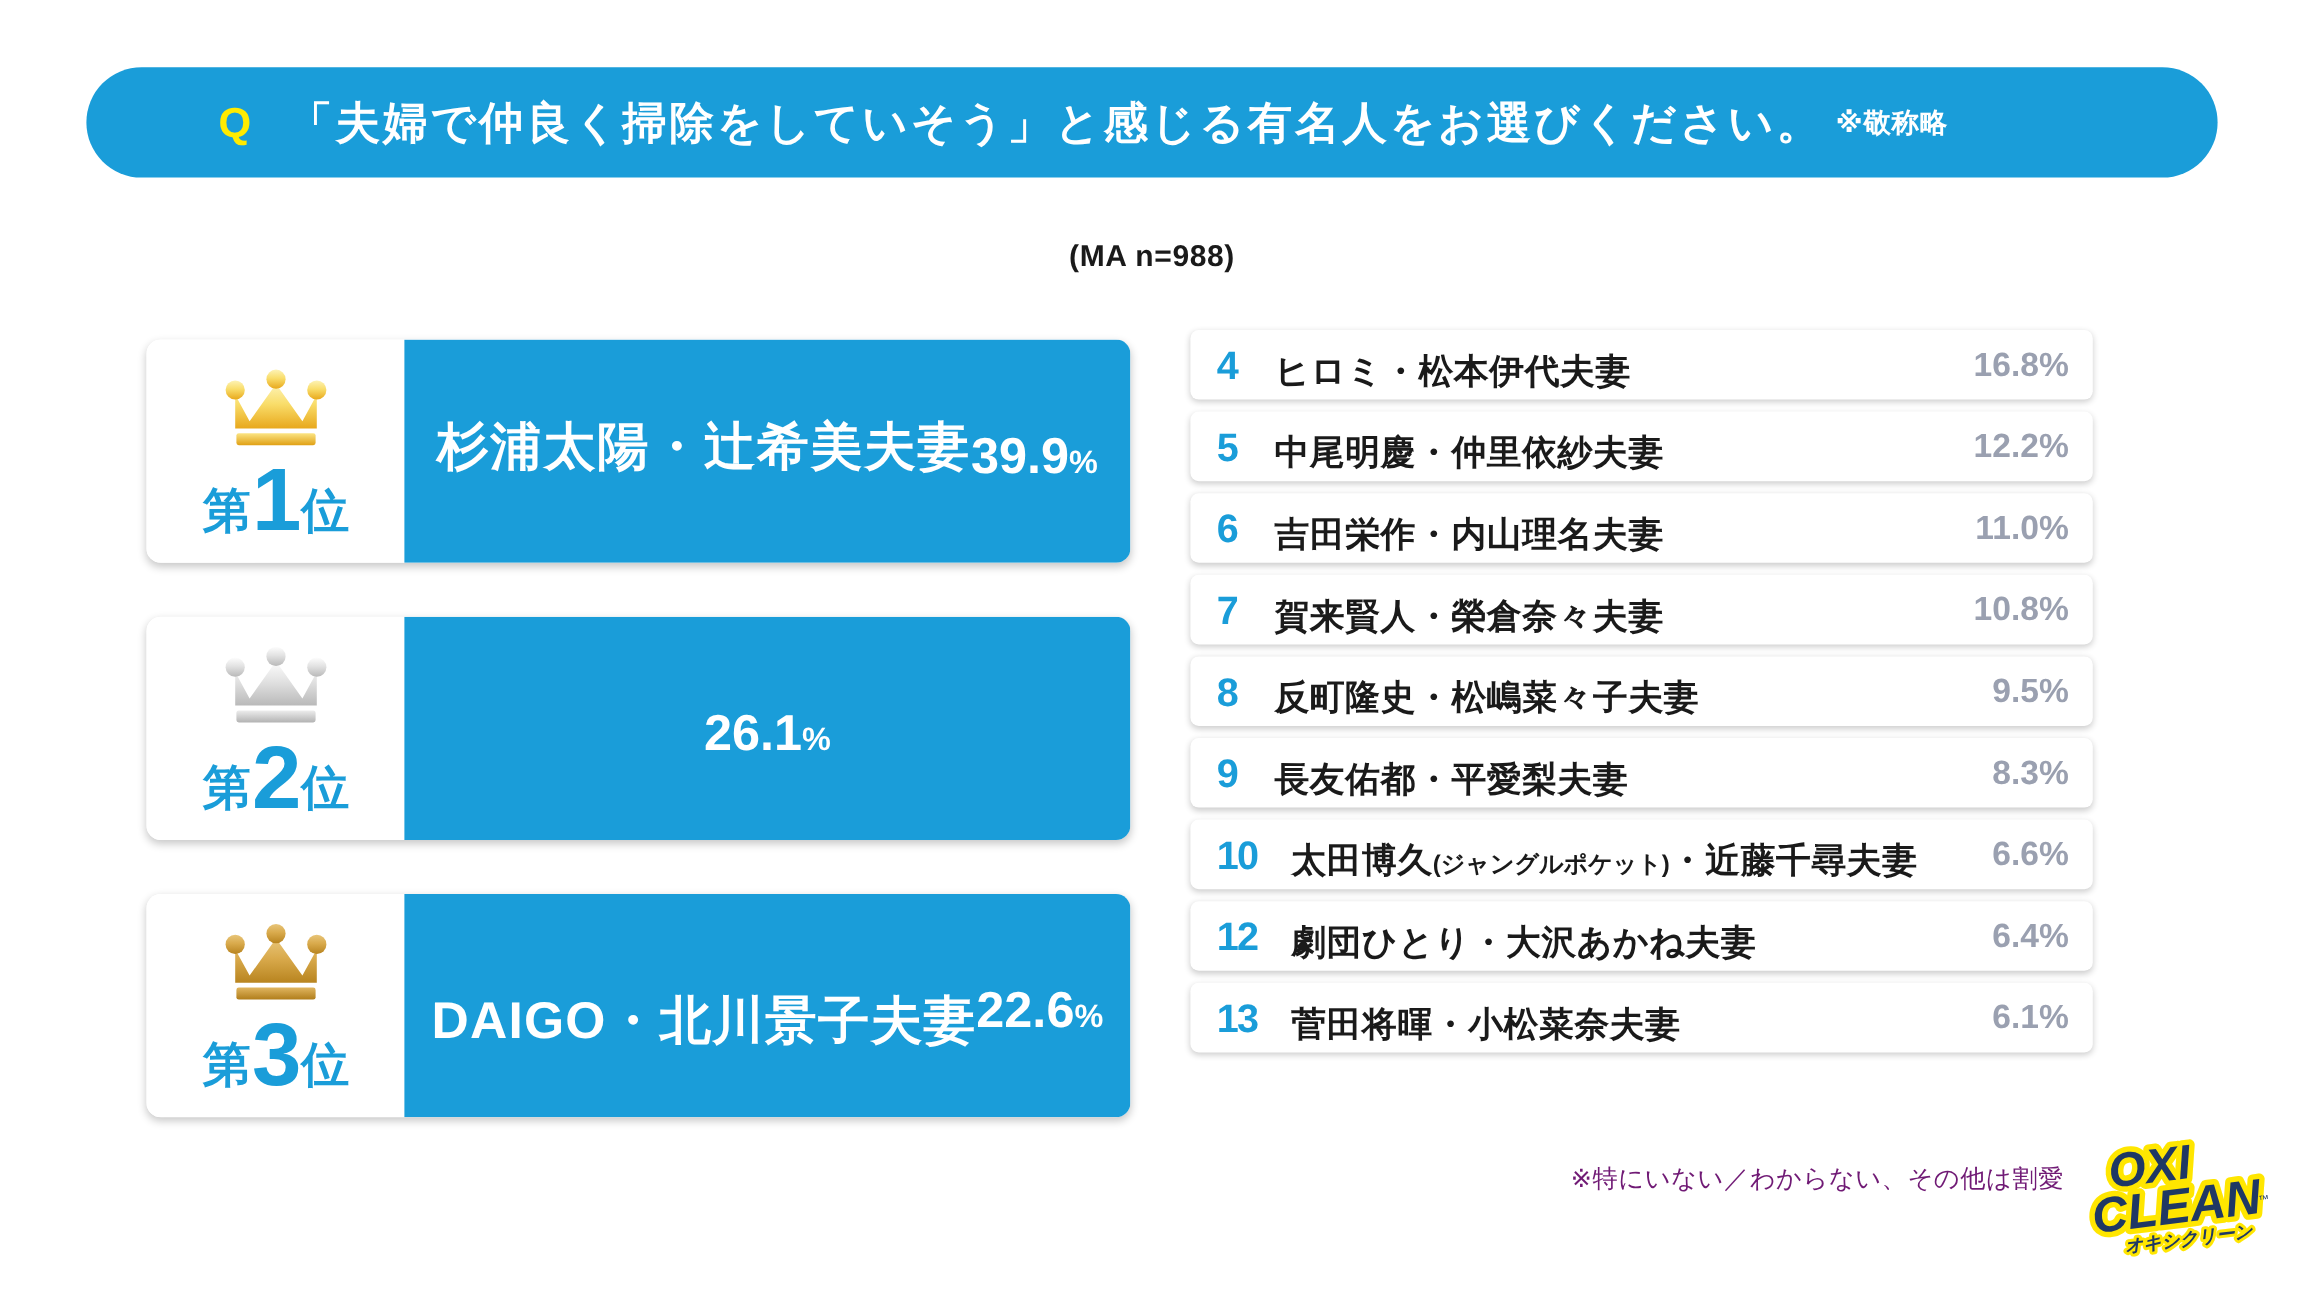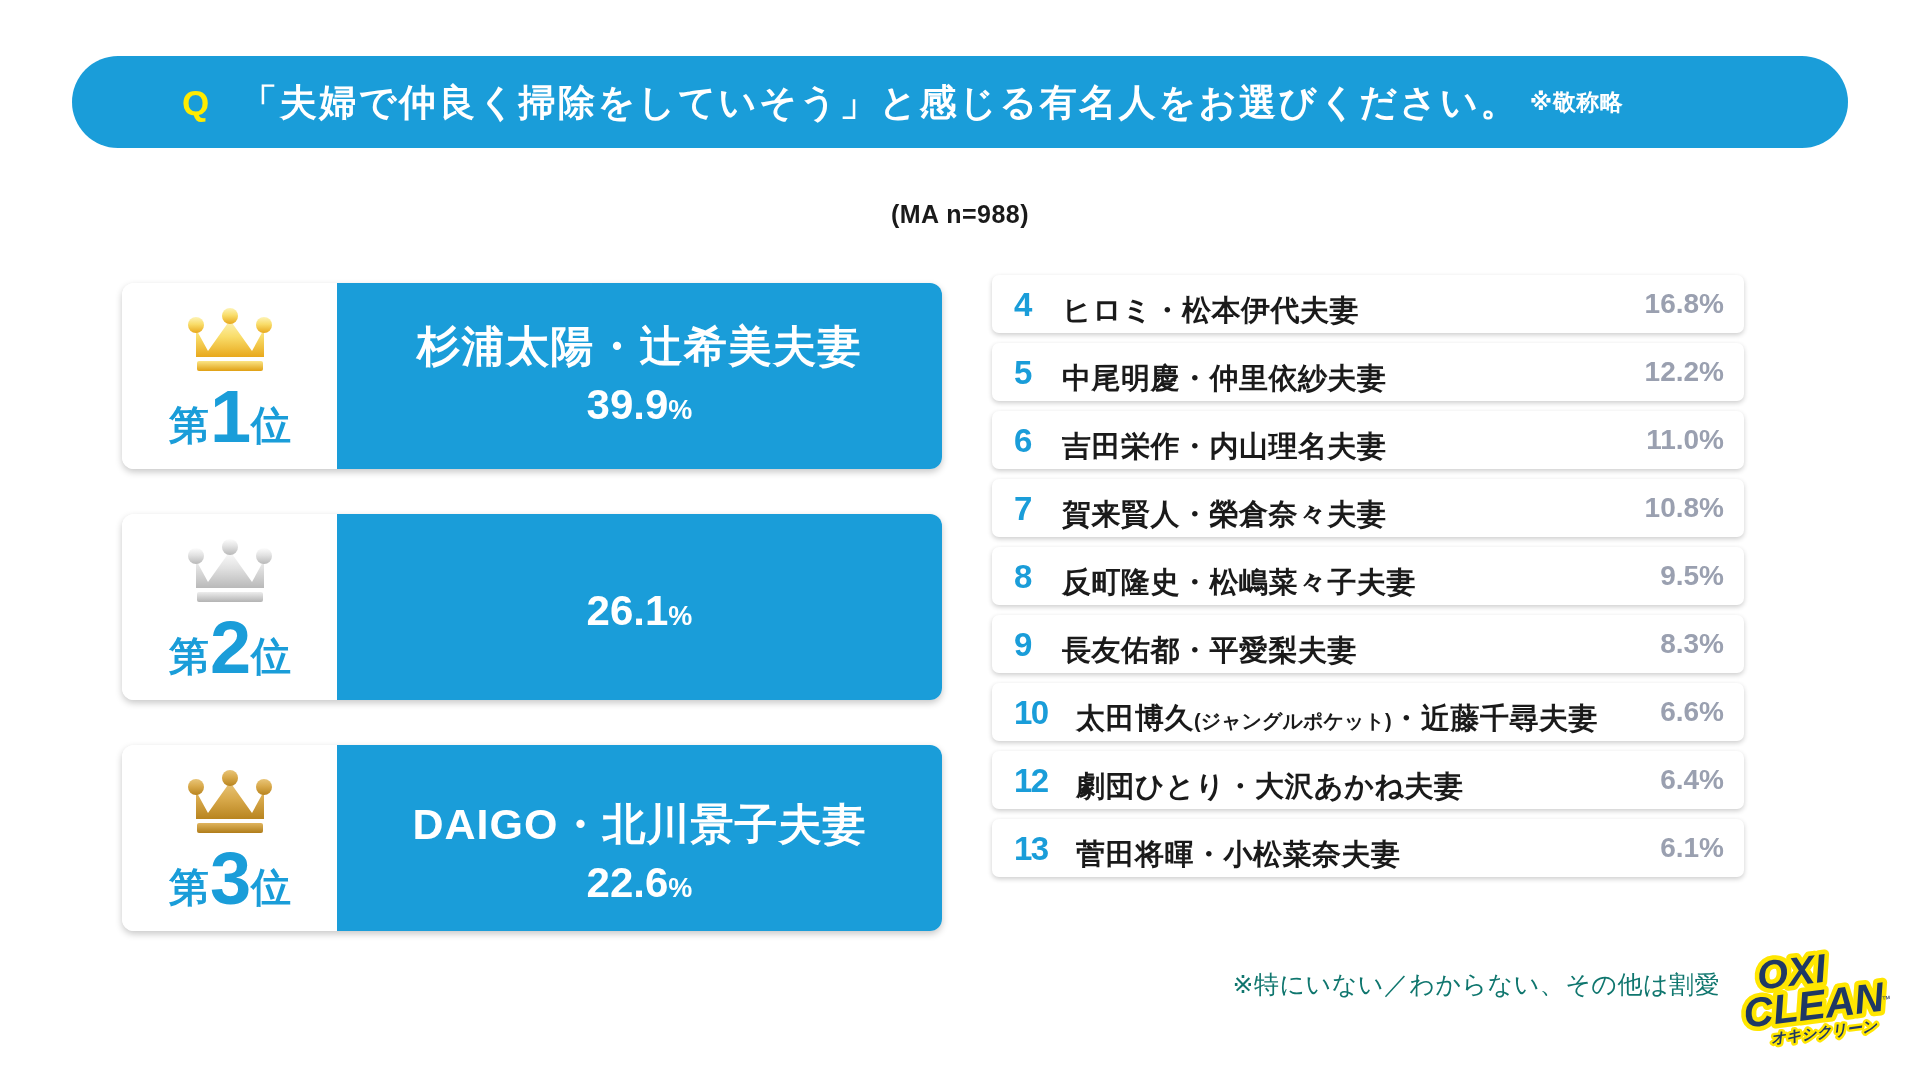--- a/index.html
+++ b/index.html
@@ -101,21 +101,21 @@
     margin-top: 2px;
   }
   .rank-dai  { font-size: 40px; font-weight: bold; letter-spacing: -1px; }
   .rank-num  { font-size: 74px; font-weight: bold; letter-spacing: -2px; margin: 0 2px; position: relative; top: 3px; }
   .rank-i    { font-size: 40px; font-weight: bold; letter-spacing: -1px; }
 
   .podium-body {
     flex: 1;
     background: #1a9dd9;
     display: flex;
-    flex-direction: column;
+    flex-direction: row;
     align-items: center;
     justify-content: center;
     padding-bottom: 4px;
   }
   .podium-name {
     color: #ffffff;
     font-size: 43px;
     font-weight: bold;
     letter-spacing: 1.5px;
     line-height: 1.15;
@@ -178,22 +178,22 @@
     text-align: left;
     white-space: nowrap;
     letter-spacing: 0px;
   }
 
   
   .footnote {
     position: absolute;
     right: 200px;
     top: 968px;
-    font-size: 25px;
-    color: #0f766e;
+    font-size: 21px;
+    color: #701a75;
     letter-spacing: 0.5px;
     white-space: nowrap;
   }
 
   
   .logo {
     position: absolute;
     left: 1738px;
     top: 938px;
     width: 170px;

